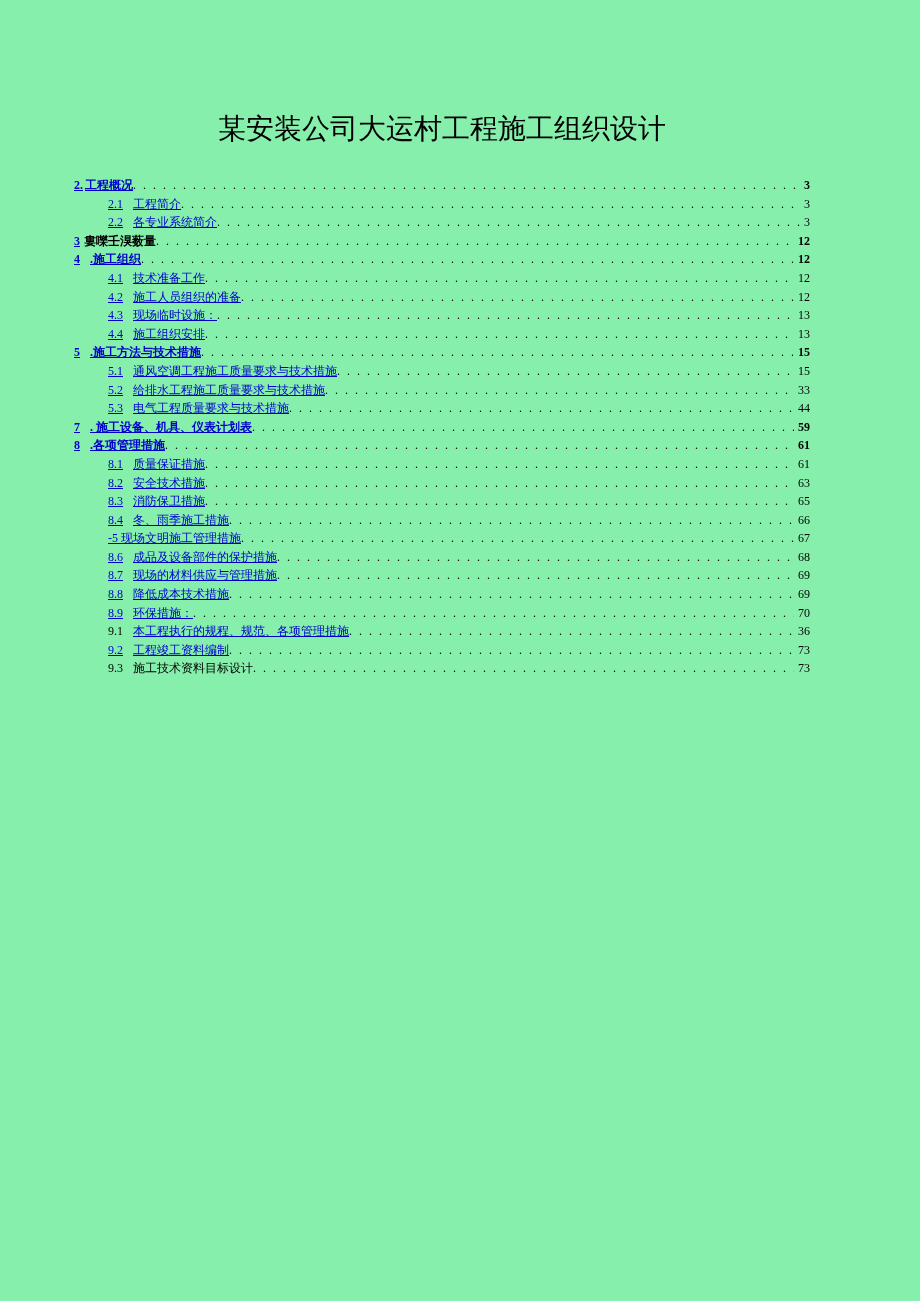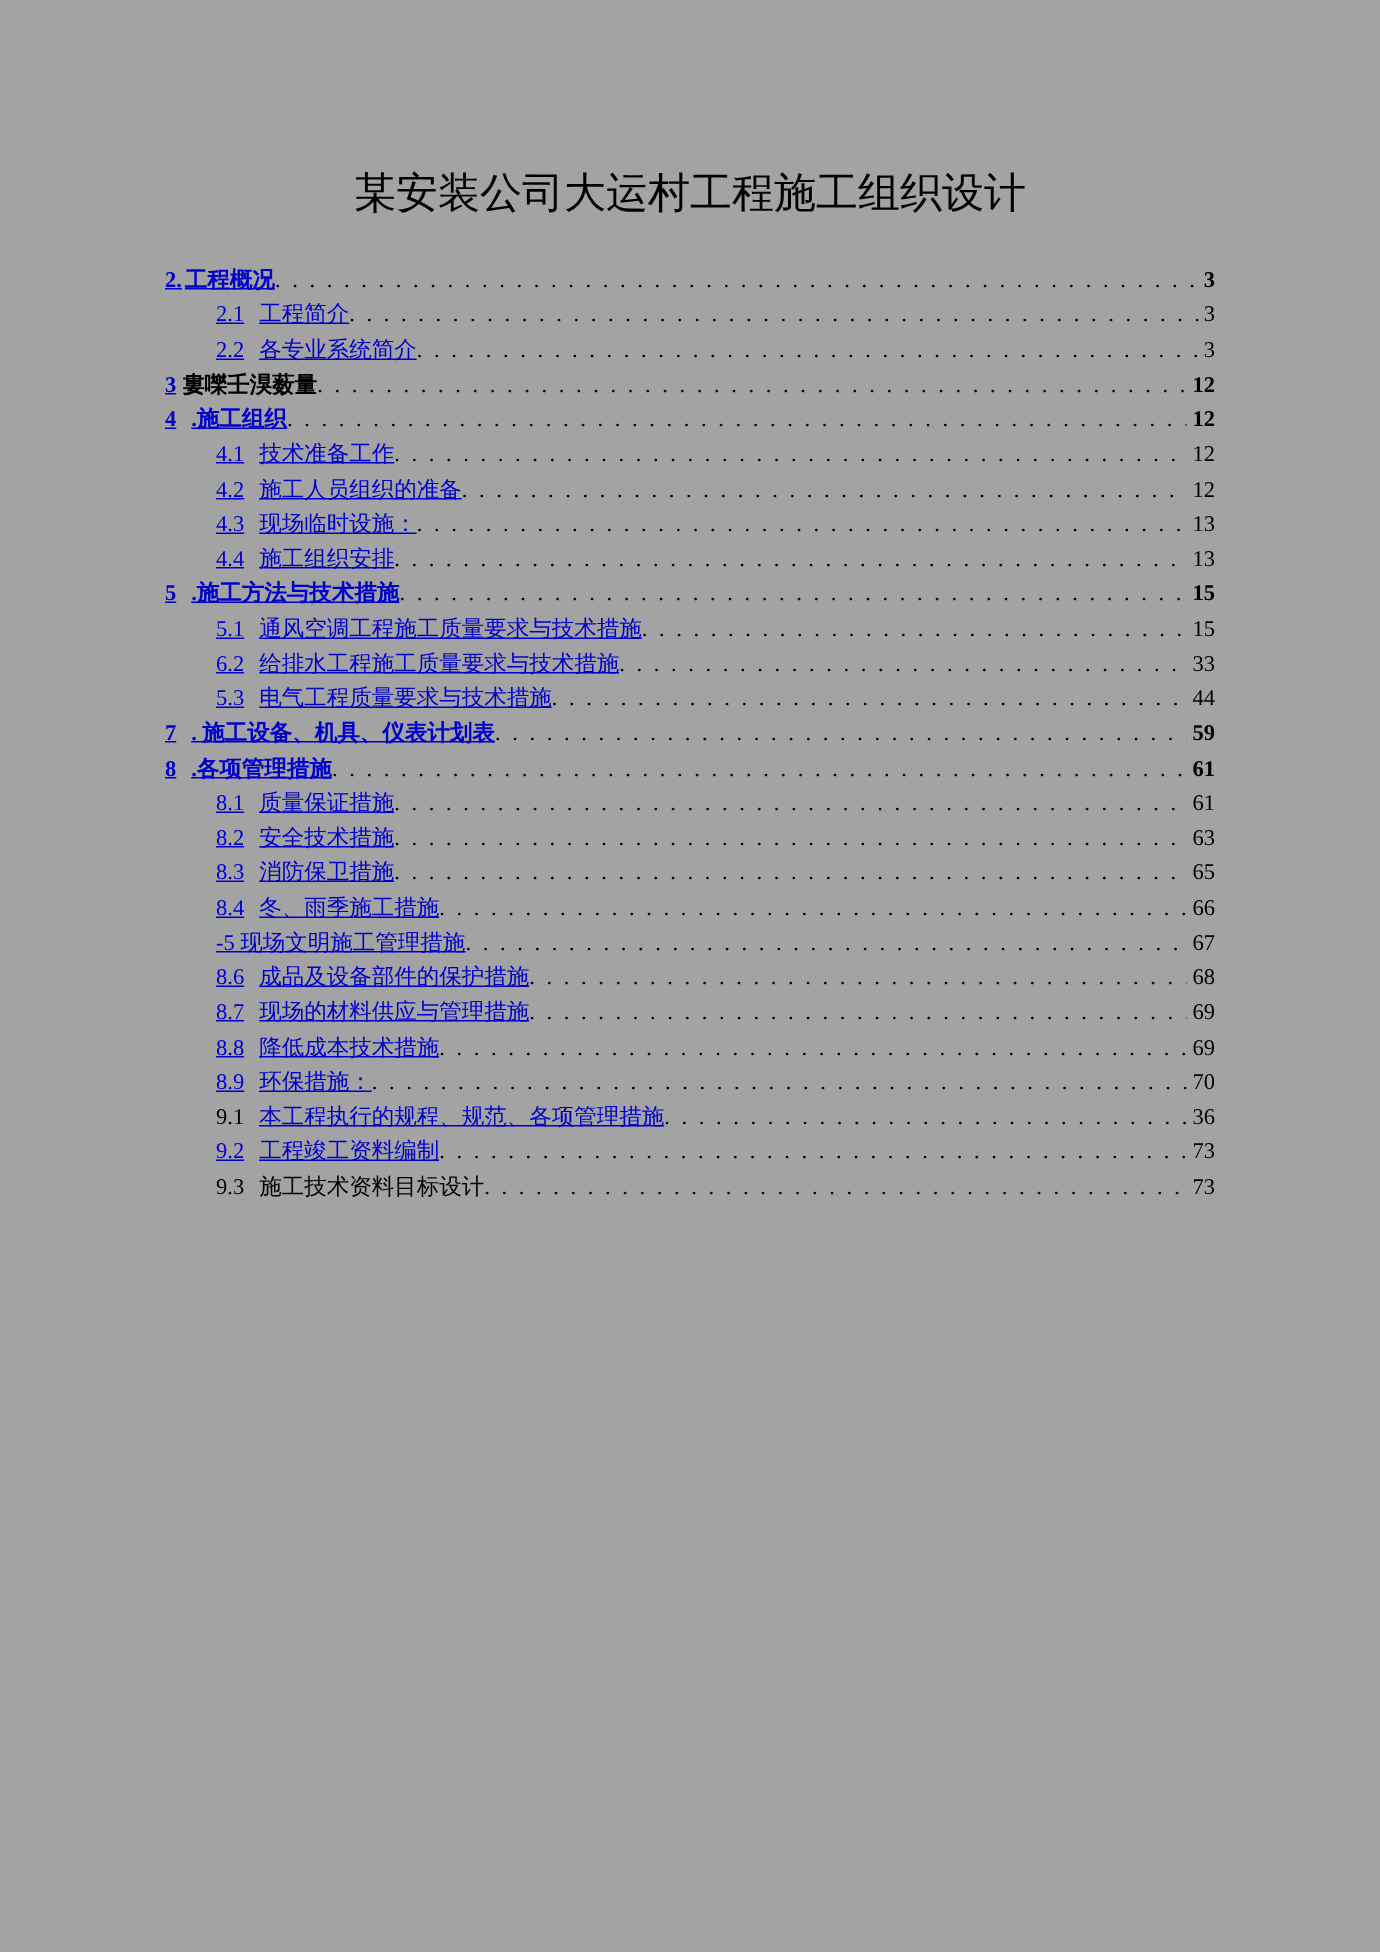--- a/index.html
+++ b/index.html
@@ -3,35 +3,35 @@
 <meta charset="utf-8">
 <style>
   html, body {
     margin: 0;
     padding: 0;
     background: #fff;
   }
   .page {
     width: 920px;
     min-height: 1301px;
-    background: #a3a3a3;
-    padding: 110px 110px 0 110px;
+    background: #86efac;
+    padding: 110px 110px 0 74px;
     box-sizing: border-box;
     font-family: "SimSun", "宋体", serif;
     color: #000;
   }
   h1.title {
     margin: 0 0 28px 0;
     font-size: 28px;
     font-weight: 400;
     text-align: center;
     font-family: "SimSun", "宋体", serif;
   }
   .toc {
-    font-size: 15px;
+    font-size: 12px;
     line-height: 1.55;
   }
   .toc-row {
     display: flex;
     align-items: baseline;
     white-space: nowrap;
   }
   .toc-row .indent {
     display: inline-block;
     flex: 0 0 auto;
@@ -145,21 +145,21 @@
         <span class="pg">15</span>
       </div>
       <div class="toc-row">
         <span class="indent" style="width: 34px;"></span>
         <span class="label"><a class="num" href="#">5.1</a><span class="gap" style="width: 10px;"></span><a class="txt" href="#">通风空调工程施工质量要求与技术措施</a></span>
         <span class="leader"></span>
         <span class="pg">15</span>
       </div>
       <div class="toc-row">
         <span class="indent" style="width: 34px;"></span>
-        <span class="label"><a class="num" href="#">6.2</a><span class="gap" style="width: 10px;"></span><a class="txt" href="#">给排水工程施工质量要求与技术措施</a></span>
+        <span class="label"><a class="num" href="#">5.2</a><span class="gap" style="width: 10px;"></span><a class="txt" href="#">给排水工程施工质量要求与技术措施</a></span>
         <span class="leader"></span>
         <span class="pg">33</span>
       </div>
       <div class="toc-row">
         <span class="indent" style="width: 34px;"></span>
         <span class="label"><a class="num" href="#">5.3</a><span class="gap" style="width: 10px;"></span><a class="txt" href="#">电气工程质量要求与技术措施</a></span>
         <span class="leader"></span>
         <span class="pg">44</span>
       </div>
       <div class="toc-row bold">

